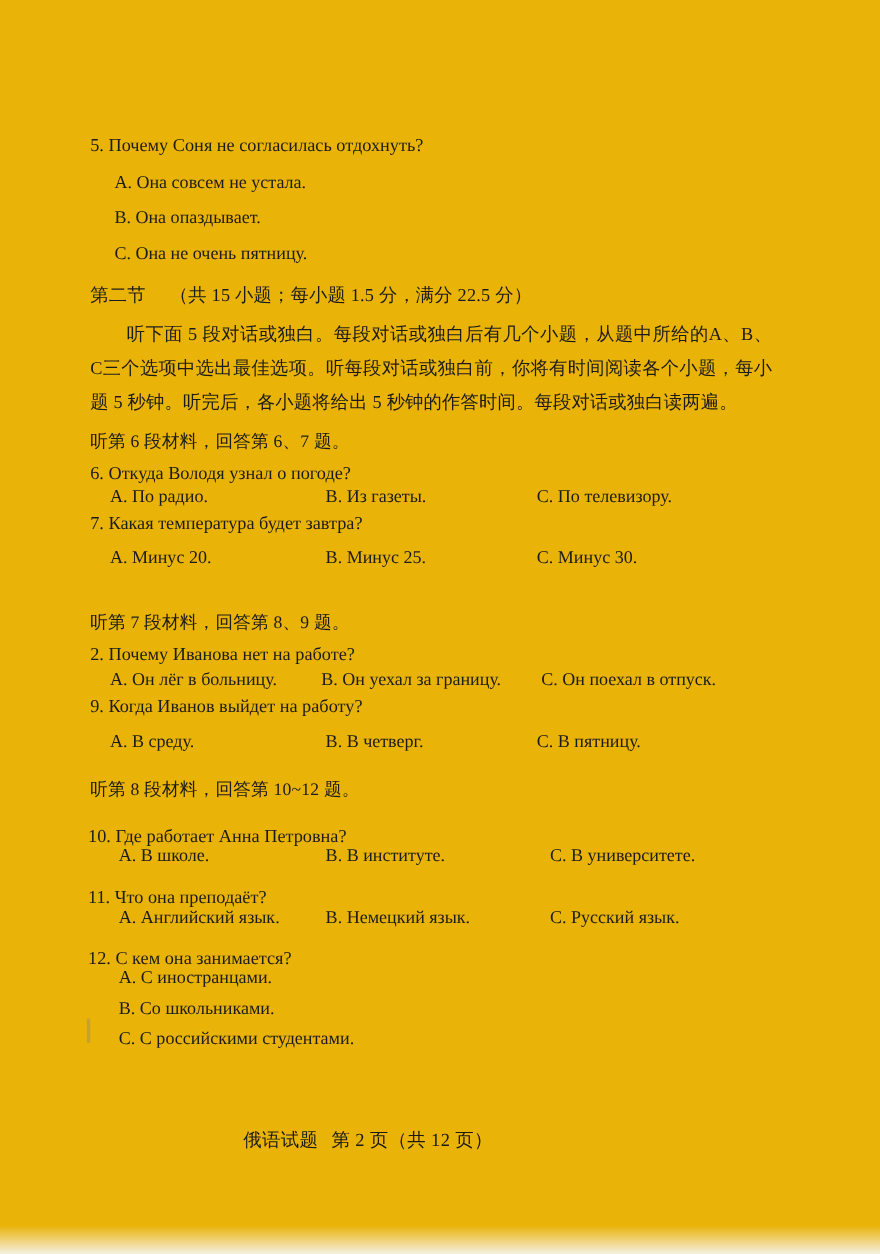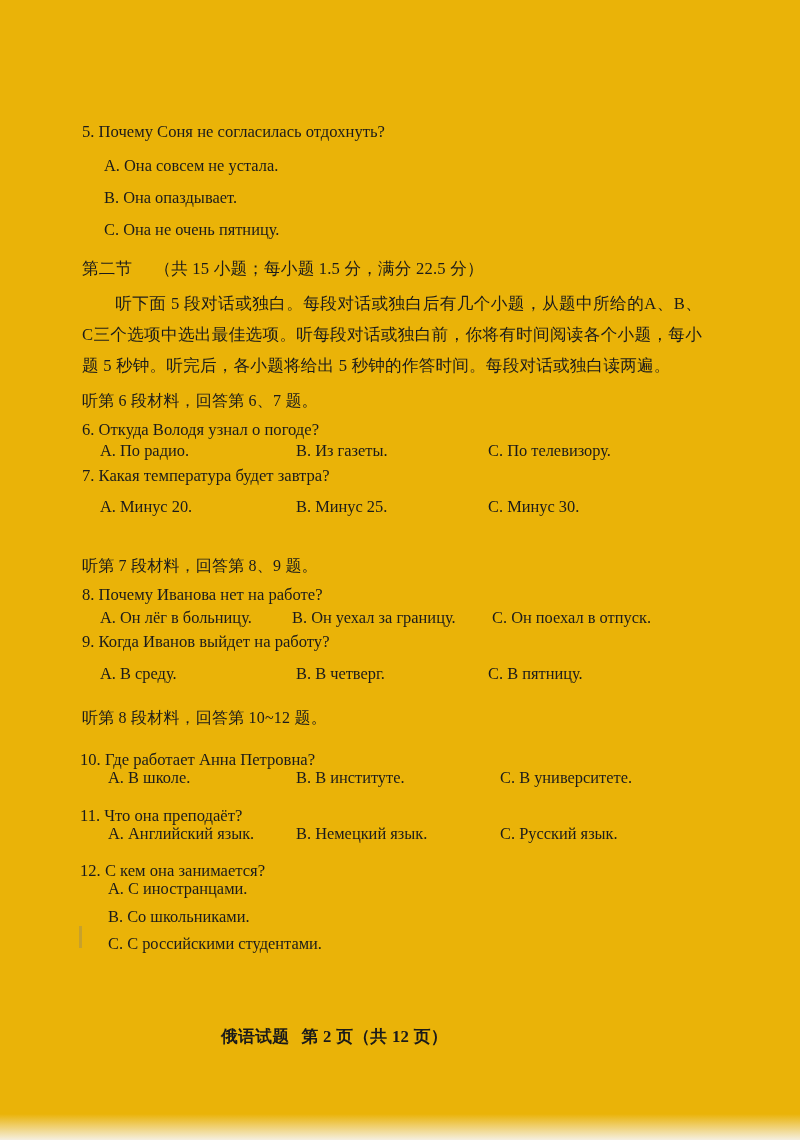--- a/index.html
+++ b/index.html
@@ -127,21 +127,21 @@
   }
 
   
   .footer {
     position: absolute;
     left: 0;
     top: 1025px;
     width: 669px;
     text-align: center;
     font-size: 16.8px;
-    font-weight: 700;
+    font-weight: 400;
     letter-spacing: 0.3px;
     color: #1a1a1a;
   }
   .footer .sp { display: inline-block; width: 12px; }
 </style>
 </head>
 <body>
 
 <div class="page">
 
@@ -170,21 +170,21 @@
 
     <div class="q-line stem" style="top:468px;">7. Какая температура будет завтра?</div>
     <div class="opt-row" style="top:497px;">
       <span class="opt" style="left:100px;">A. Минус 20.</span>
       <span class="opt" style="left:296px;">B. Минус 25.</span>
       <span class="opt" style="left:488px;">C. Минус 30.</span>
     </div>
 
     <div class="material cjk" style="top:556px;">听第 7 段材料，回答第 8、9 题。</div>
 
-    <div class="q-line stem" style="top:587px;">8. Почему Иванова нет на работе?</div>
+    <div class="q-line stem" style="top:587px;">2. Почему Иванова нет на работе?</div>
     <div class="opt-row" style="top:608px;">
       <span class="opt" style="left:100px;">A. Он лёг в больницу.</span>
       <span class="opt" style="left:292px;">B. Он уехал за границу.</span>
       <span class="opt" style="left:492px;">C. Он поехал в отпуск.</span>
     </div>
 
     <div class="q-line stem" style="top:634px;">9. Когда Иванов выйдет на работу?</div>
     <div class="opt-row" style="top:664px;">
       <span class="opt" style="left:100px;">A. В среду.</span>
       <span class="opt" style="left:296px;">B. В четверг.</span>

